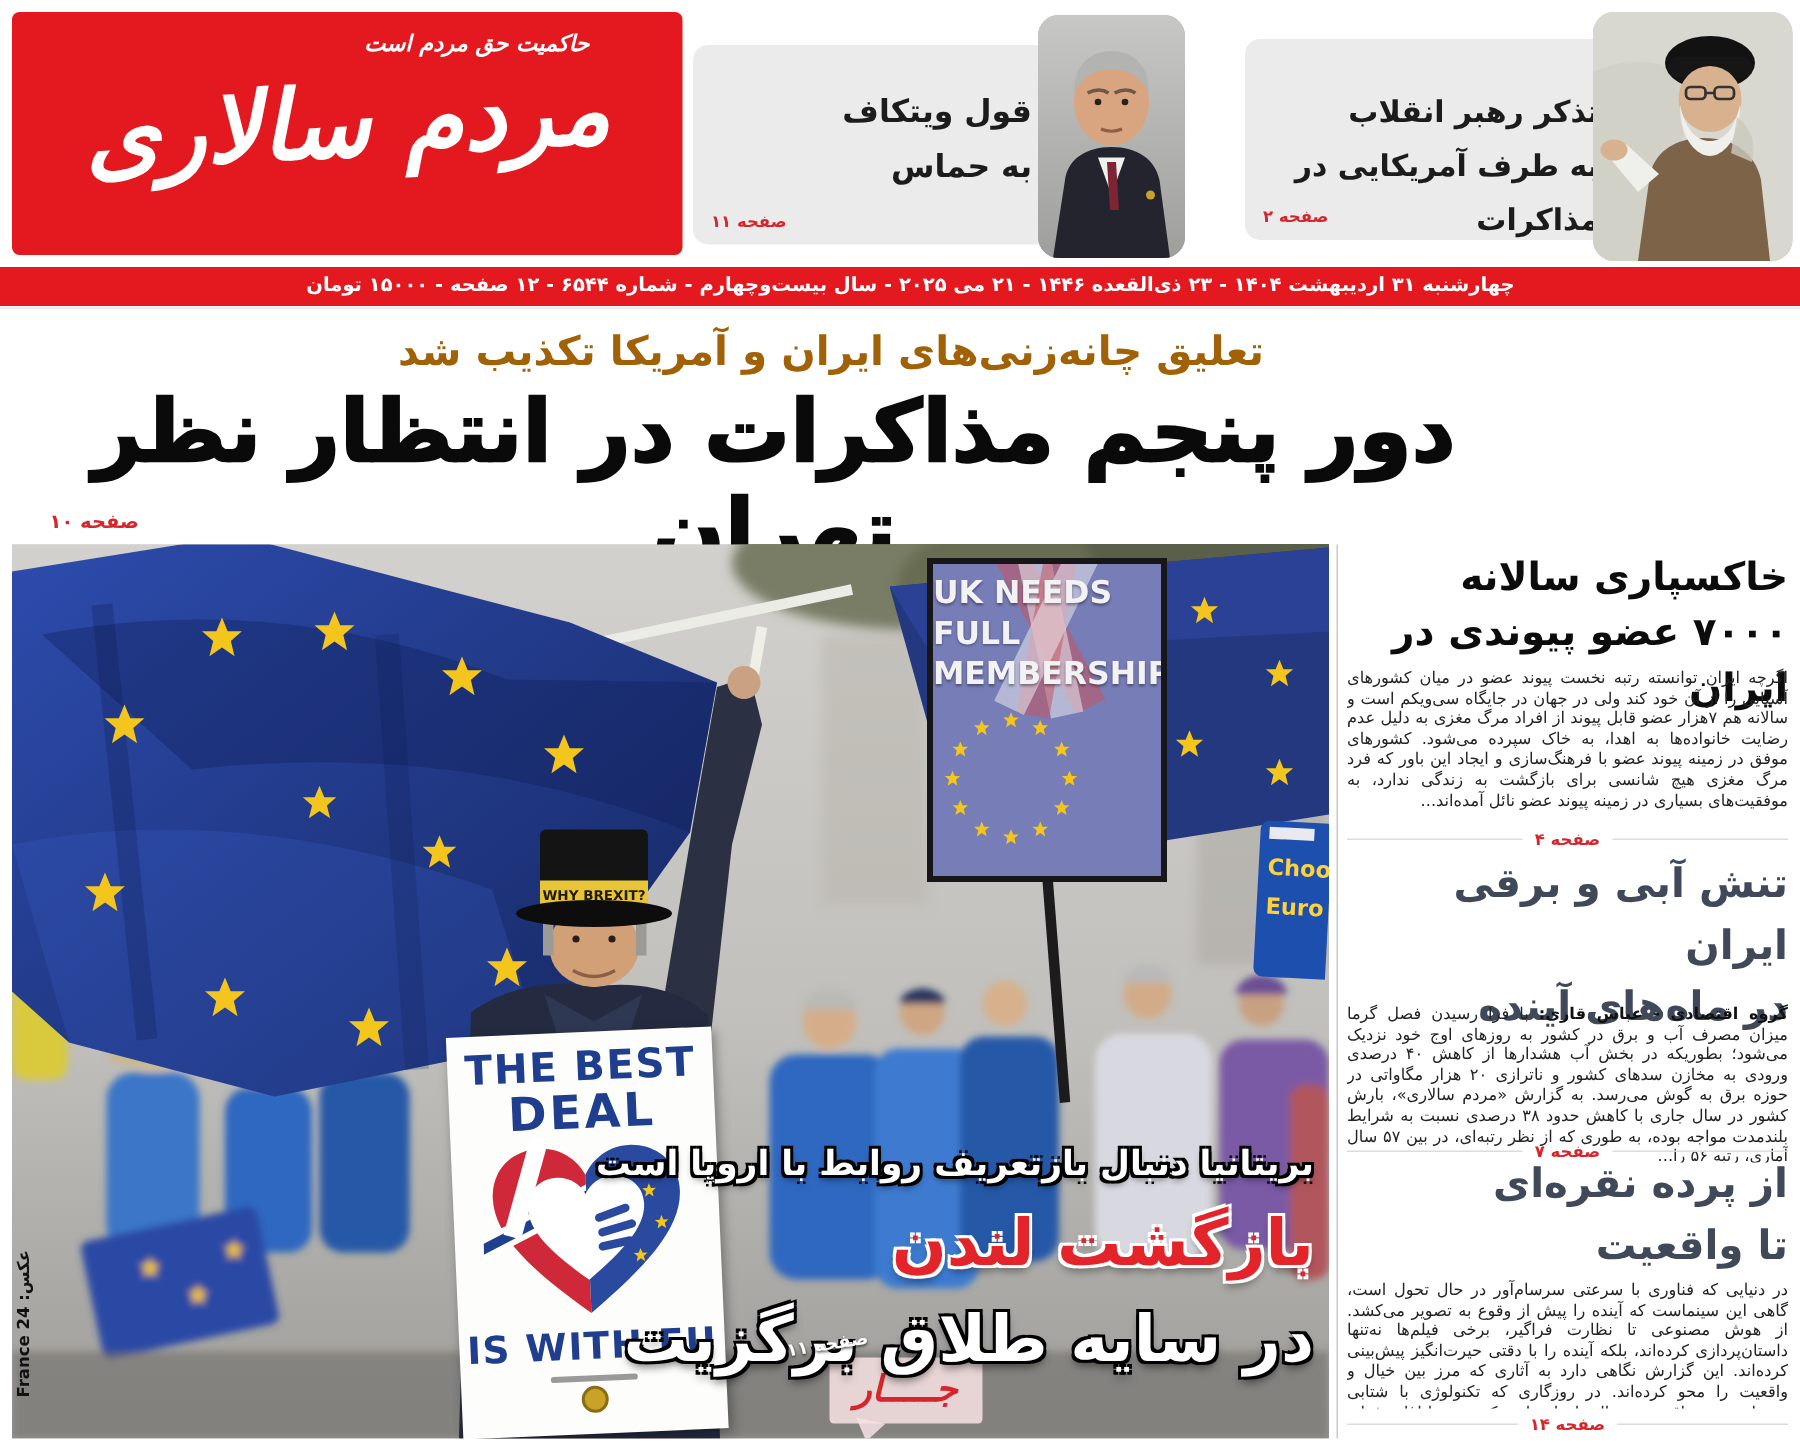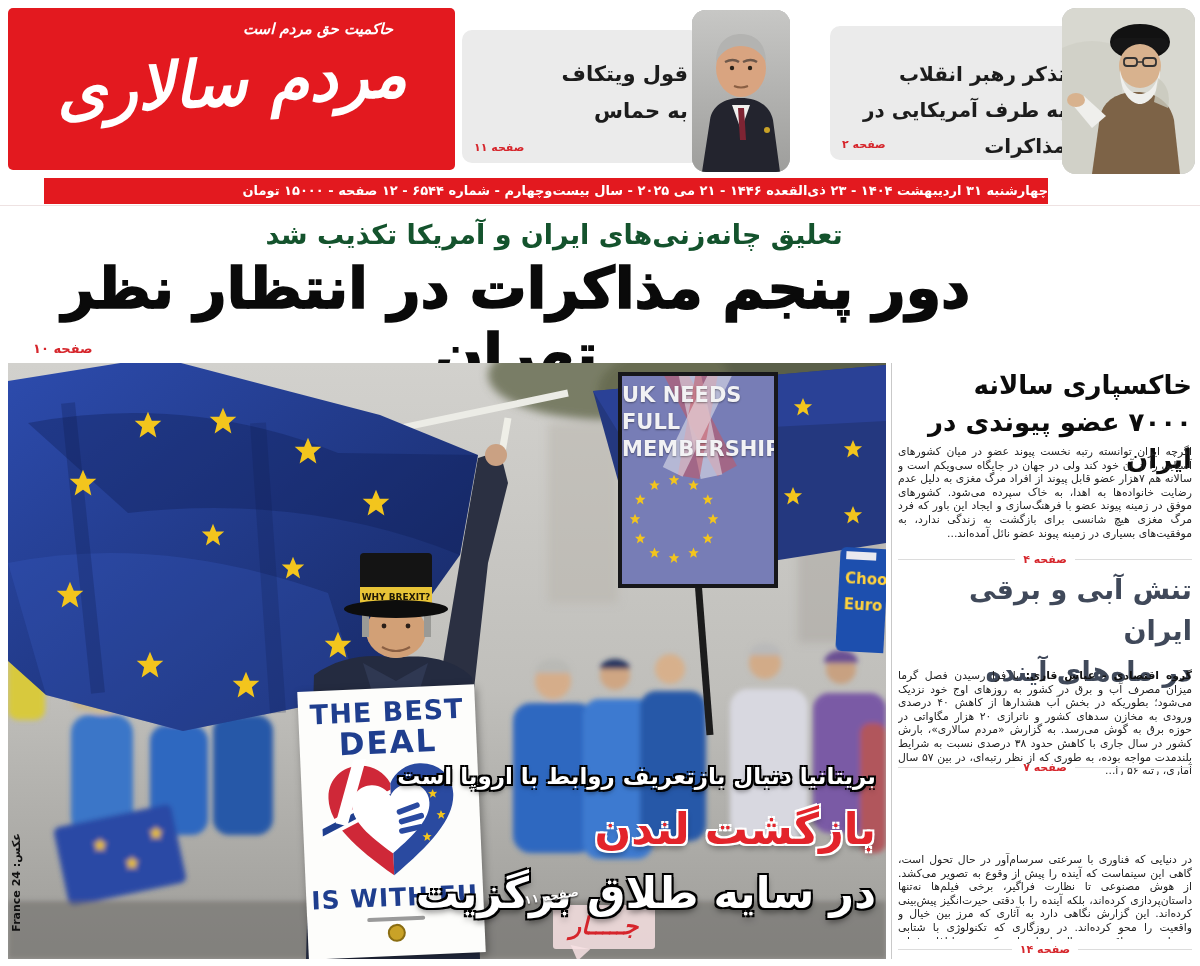--- a/index.html
+++ b/index.html
@@ -9,24 +9,24 @@
   .masthead{left:8px;top:8px;width:447px;height:162px;background:#e3191f;border-radius:5px;color:#fff;overflow:hidden;}
   .masthead .tagline{position:absolute;top:12px;right:62px;font-size:15px;font-weight:bold;font-style:italic;direction:rtl;}
   .masthead .title{position:absolute;top:38px;left:0;right:0;text-align:center;font-size:64px;font-weight:bold;font-style:italic;letter-spacing:-3px;direction:rtl;transform:rotate(-3deg);}
   
   .card{background:#ebebeb;border-radius:10px;}
   .card .c-title{position:absolute;right:12px;text-align:right;font-weight:bold;color:#1c1c1c;direction:rtl;}
   .pageref{color:#d6262c;font-weight:bold;direction:rtl;}
   .card .pageref{position:absolute;left:12px;bottom:9px;font-size:11px;}
   .photo-box{border-radius:14px;overflow:hidden;background:#bbb;}
   
-  .datebar{left:0;top:178px;width:1004px;height:26px;background:#e3191f;color:#fff;font-size:13px;font-weight:bold;line-height:26px;direction:rtl;text-align:right;padding-left:14px;box-sizing:border-box;margin-left:44px;}
+  .datebar{left:0;top:178px;width:1200px;height:26px;background:#e3191f;color:#fff;font-size:13px;font-weight:bold;line-height:26px;direction:rtl;text-align:center;padding-left:14px;box-sizing:border-box;}
   .thinline{left:0;top:205px;width:1200px;height:1px;background:#eee2e2;}
   
-  .kicker{left:0;top:219px;width:1108px;text-align:center;font-size:27px;font-weight:bold;color:#14532d;direction:rtl;}
+  .kicker{left:0;top:219px;width:1108px;text-align:center;font-size:27px;font-weight:bold;color:#a16207;direction:rtl;}
   .headline{left:0;top:255px;width:1032px;text-align:center;font-size:57px;font-weight:bold;color:#0a0a0a;direction:rtl;-webkit-text-stroke:1.6px #0a0a0a;}
   .lead-pageref{left:33px;top:341px;font-size:13px;}
   
   .photo{left:8px;top:363px;width:878px;height:596px;background:#b9b8b4;overflow:hidden;}
   .photo svg.scene{position:absolute;inset:0;}
   .sign-membership{position:absolute;left:610px;top:9px;width:160px;height:216px;background:#777db6;border:4px solid #17171a;box-sizing:border-box;overflow:hidden;z-index:2;}
   .sign-membership .ray{position:absolute;top:-18px;left:66px;width:22px;height:120px;opacity:.55;}
   .r1{background:#c75560;transform:rotate(-28deg);}
   .r2{background:#e9e9ef;transform:rotate(-12deg);}
   .r3{background:#c75560;transform:rotate(10deg);}
@@ -359,19 +359,23 @@
   </div>
   <div class="a-body" style="top:306px;height:106px;">
     <span class="lead-bold">گروه اقتصادی - عباس قاری:</span><span> با فرا رسیدن فصل گرما میزان مصرف آب و برق در کشور به روزهای اوج خود نزدیک می‌شود؛ بطوریکه در بخش آب هشدارها از کاهش ۴۰ درصدی ورودی به مخازن سدهای کشور و ناترازی ۲۰ هزار مگاواتی در حوزه برق به گوش می‌رسد. به گزارش «مردم سالاری»، بارش کشور در سال جاری با کاهش حدود ۳۸ درصدی نسبت به شرایط بلندمدت مواجه بوده، به طوری که از نظر رتبه‌ای، در بین ۵۷ سال آماری، رتبه ۵۶ را...</span>
   </div>
   <div class="pagerow" style="top:398px;">
     <div class="prule"></div>
     <span class="pageref">صفحه ۷</span>
     <div class="prule"></div>
   </div>
 
+  <div class="a-title slate" style="top:406px;">
+    <div>از پرده نقره‌ای</div>
+    <div>تا واقعیت</div>
+  </div>
   <div class="a-body" style="top:490px;height:86px;">در دنیایی که فناوری با سرعتی سرسام‌آور در حال تحول است، گاهی این سینماست که آینده را پیش از وقوع به تصویر می‌کشد. از هوش مصنوعی تا نظارت فراگیر، برخی فیلم‌ها نه‌تنها داستان‌پردازی کرده‌اند، بلکه آینده را با دقتی حیرت‌انگیز پیش‌بینی کرده‌اند. این گزارش نگاهی دارد به آثاری که مرز بین خیال و واقعیت را محو کرده‌اند. در روزگاری که تکنولوژی با شتابی بی‌سابقه مرز واقعیت و خیال را جابه‌جا می‌کند، سینما اغلب فراتر از سرگرمی عمل کرده...</div>
   <div class="pagerow" style="top:580px;">
     <div class="prule"></div>
     <span class="pageref">صفحه ۱۴</span>
     <div class="prule"></div>
   </div>
 </div>
 
 </body></html>

